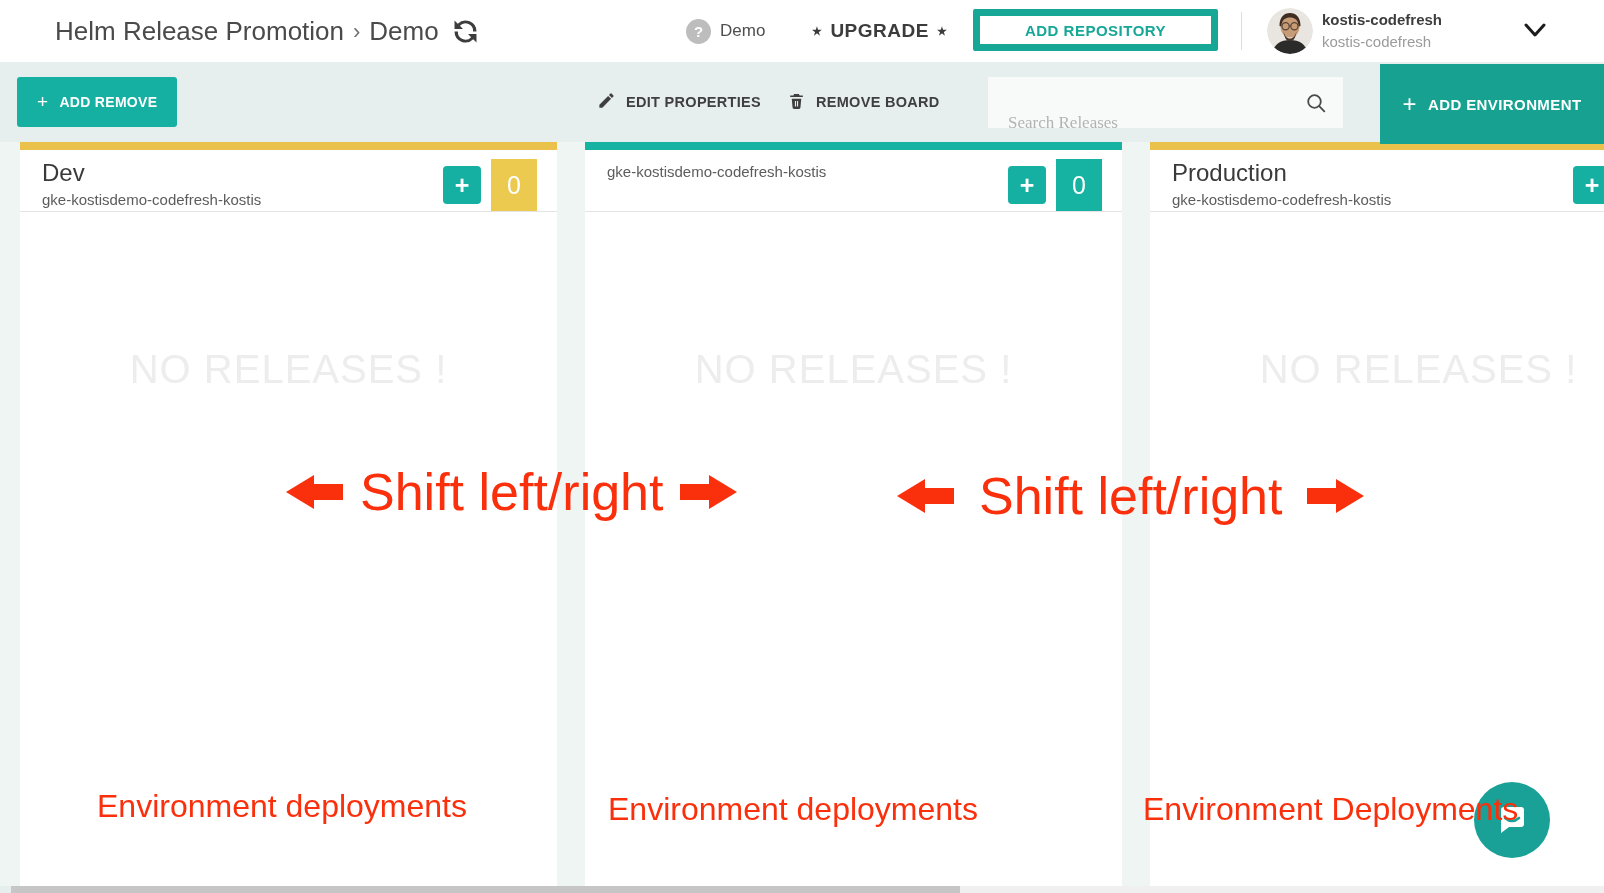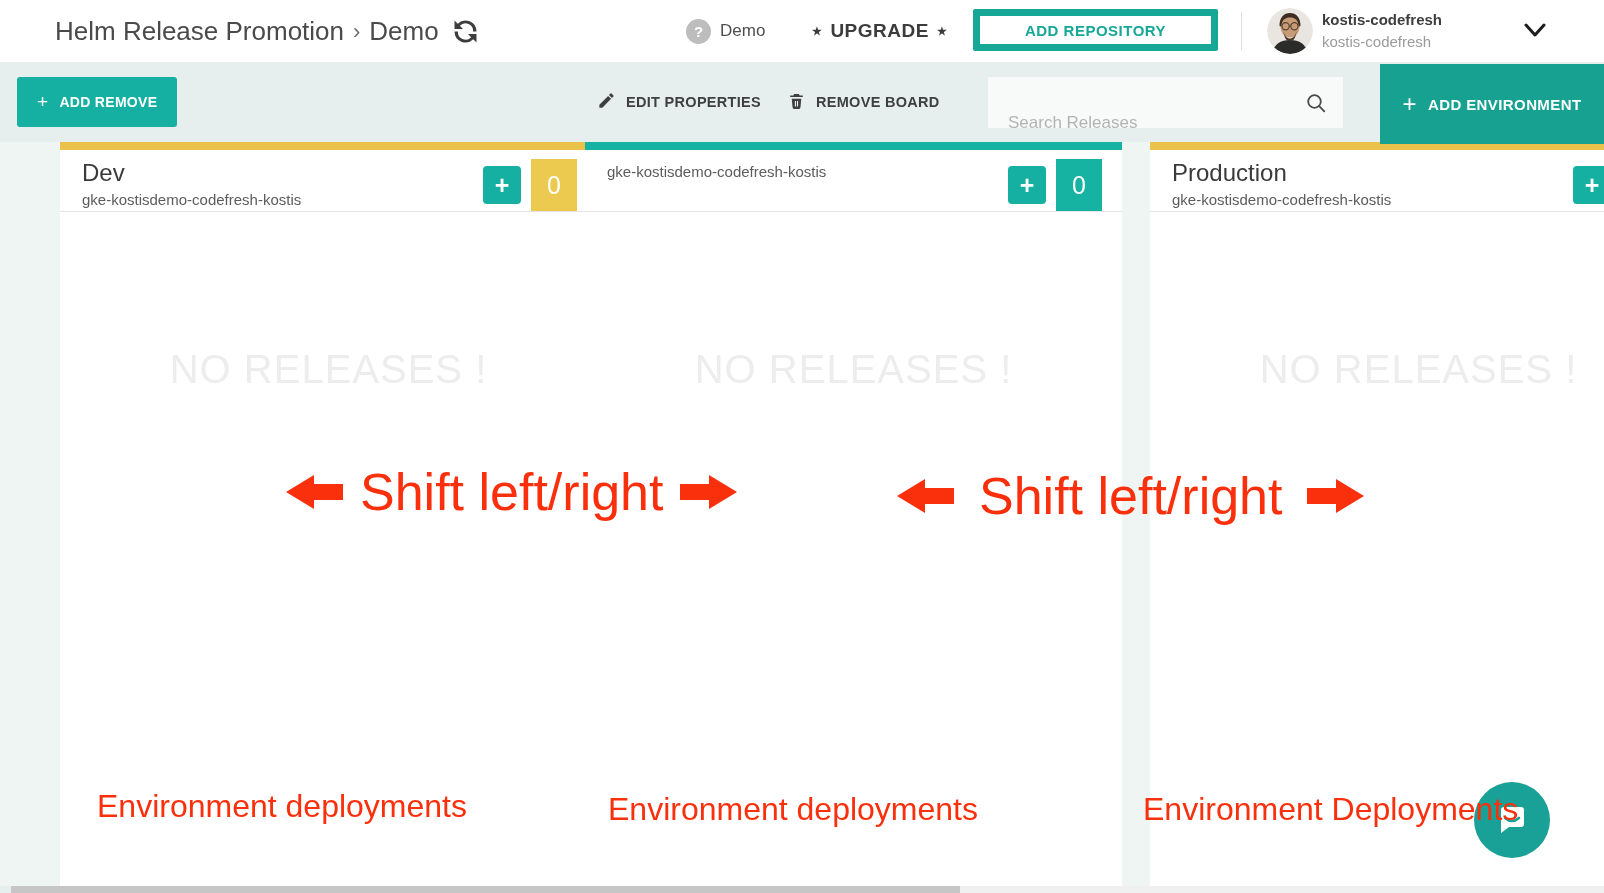--- a/index.html
+++ b/index.html
@@ -35,32 +35,32 @@
   .add-filter{ position:absolute; left:17px; top:15px; height:50px; padding:0 20px; border-radius:3px;
                color:#fff; display:flex; align-items:center; gap:11px; font-size:14px; font-weight:bold;
                letter-spacing:.3px; cursor:pointer; }
   .add-filter .plus-glyph{ font-size:19px; font-weight:normal; }
   .tool-btn{ position:absolute; top:0; height:80px; display:flex; align-items:center; gap:10px;
              font-size:14.5px; font-weight:bold; color:#3f3f3f; letter-spacing:.3px; cursor:pointer; }
   .edit-props{ left:597px; } .remove-board{ left:787px; }
   .search{ position:absolute; left:988px; top:15px; width:355px; height:51px; background:#f7faf9;
            display:flex; align-items:center; }
   .search input{ flex:1; border:0; background:transparent; outline:0; padding:0 20px; font-size:17px;
-                 color:#333; font-family:Liberation Sans, sans-serif;margin-top:40px; }
+                 color:#333; font-family:Liberation Serif, serif;margin-top:40px; }
   .search input::placeholder{ color:#b3b3b3; }
   .search .mag{ margin-right:16px; display:flex; }
   .add-env{ position:absolute; left:1380px; top:64px; width:224px; height:80px; color:#fff; z-index:5;
             display:flex; align-items:center; justify-content:center; gap:11px; font-size:15px;
             font-weight:bold; letter-spacing:.4px; cursor:pointer; }
   .add-env .plus-glyph{ font-size:24px; font-weight:normal; }
 
   
   .board{ position:absolute; top:142px; left:0; right:0; bottom:7px; }
   .column{ position:absolute; top:0; bottom:0; width:537px; background:#fff; }
-  .col-0{ left:20px;margin-left:40px; } .col-1{ left:585px; } .col-2{ left:1150px; }
+  .col-0{ left:20px; } .col-1{ left:585px; } .col-2{ left:1150px; }
   .col-bar{ height:8px; }
   .col-head{ position:relative; height:62px; border-bottom:1px solid #e4e4e4; padding:9px 0 0 22px; }
   .col-title{ font-size:24px; color:#3a3a3a; }
   .col-sub{ font-size:15px; color:#5c5c5c; margin-top:4px; }
   .col-plus{ position:absolute; right:76px; top:16px; width:38px; height:38px; border-radius:4px; color:#fff;
              font-size:25px; font-weight:bold; display:flex; align-items:center; justify-content:center; cursor:pointer; }
   .col-count{ position:absolute; right:20px; top:9px; width:46px; height:52px; color:#fff; font-size:25px;
               display:flex; align-items:center; justify-content:center; }
   .no-releases{ position:absolute; left:0; right:0; top:205px; text-align:center; font-size:40px;
                 color:#ededed; letter-spacing:1px; white-space:nowrap; }

